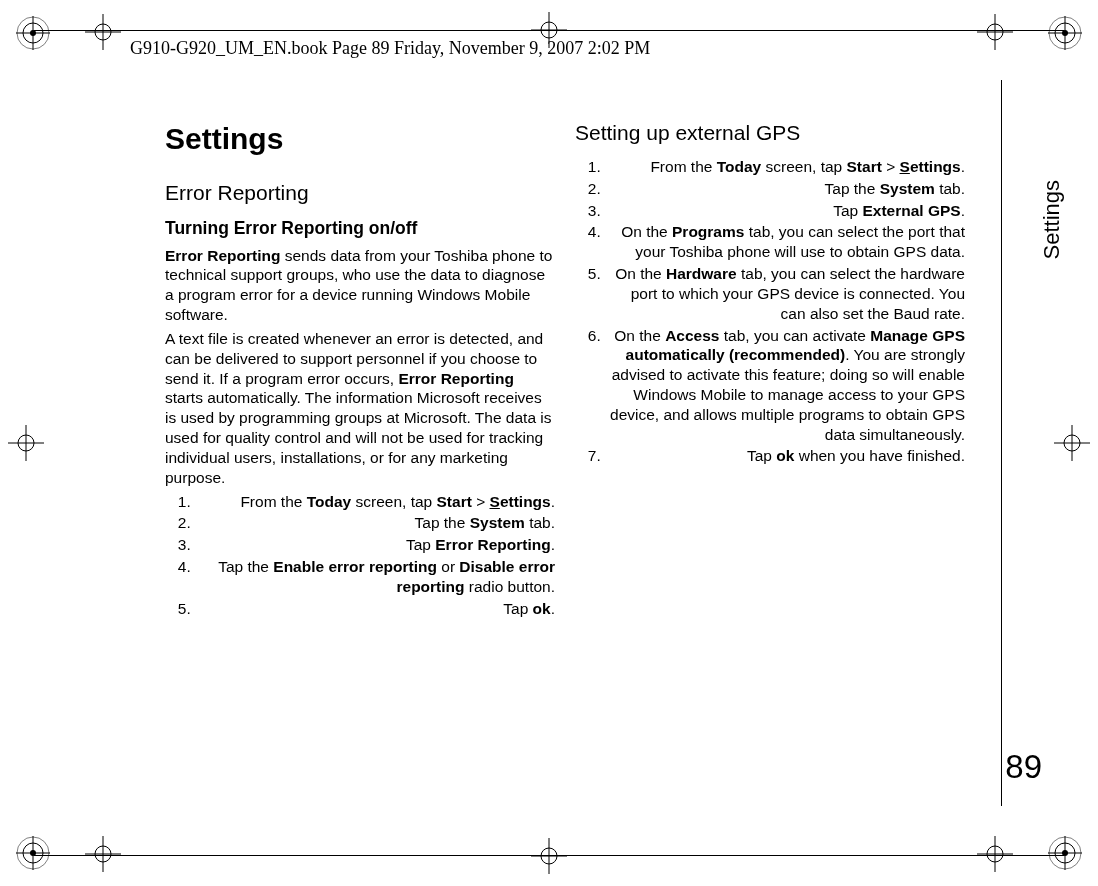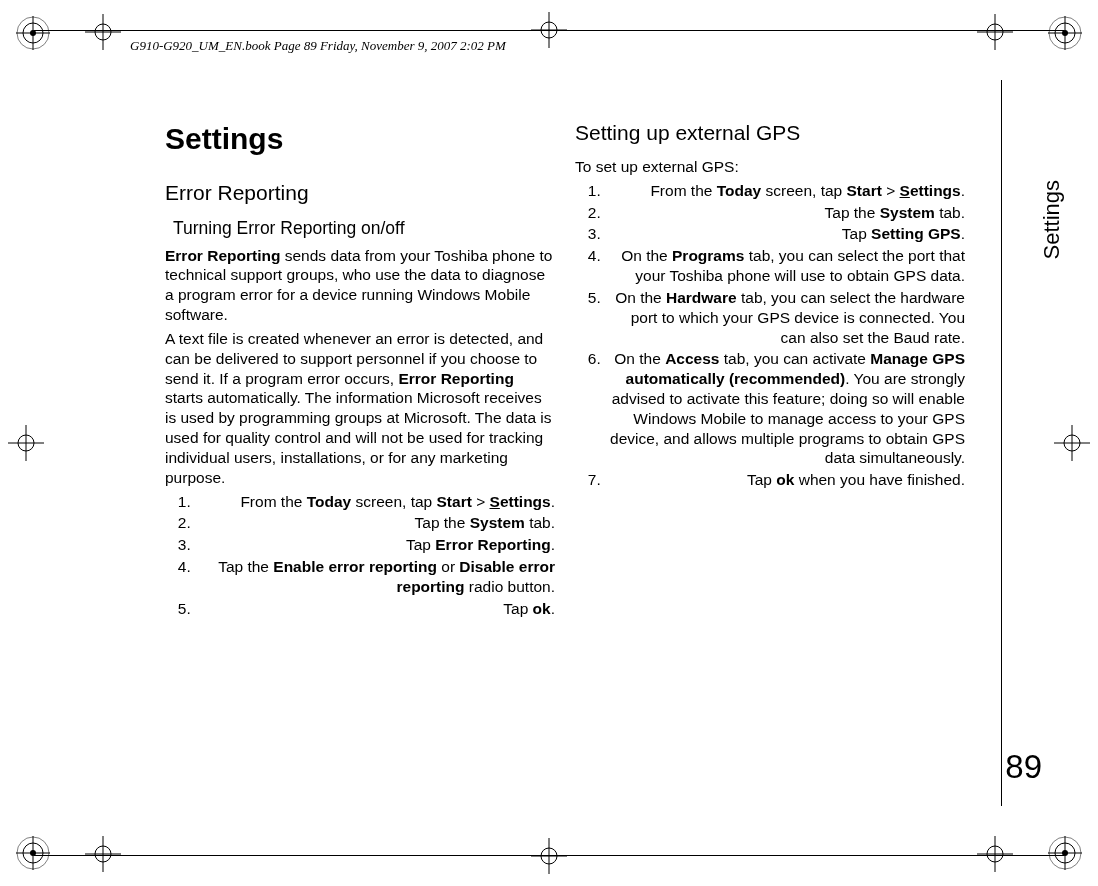--- a/index.html
+++ b/index.html
@@ -44,22 +44,21 @@
   }
   .crosshair.rail-tl { top: 14px; left: 85px; }
   .crosshair.rail-tr { top: 14px; right: 85px; }
   .crosshair.rail-bl { bottom: 14px; left: 85px; }
   .crosshair.rail-br { bottom: 14px; right: 85px; }
   .frame-header {
     position: absolute;
     top: 38px;
     left: 130px;
     font-family: "Times New Roman", Times, serif;
-    font-size: 13px;
-    font-style: italic;
+    font-size: 18px;
   }
   .vline {
     position: absolute;
     top: 80px; bottom: 80px;
     right: 96px;
     width: 0;
     border-left: 1px solid #000;
   }
   .sidelabel {
     position: absolute;
@@ -93,22 +92,22 @@
     margin: 0 0 22px 0;
     font-weight: bold;
   }
   h2.section {
     font-size: 21px;
     margin: 0 0 10px 0;
     font-weight: normal;
   }
   h3.subsection {
     font-size: 17.5px;
-    margin: 0 0 6px 8px;
-    font-weight: normal;
+    margin: 0 0 6px 0;
+    font-weight: bold;
   }
   p { margin: 0 0 4px 0; }
   ol.steps {
     margin: 2px 0 0 0;
     padding-left: 30px;
   }
   ol.steps li {
     margin-bottom: 2px;
     padding-left: 2px;
     text-align: right;
@@ -231,30 +230,29 @@
         <span>Tap the </span><span class="b">Enable error reporting</span><span> or </span><span class="b">Disable error reporting</span><span> radio button.</span>
       </li>
       <li>
         <span>Tap </span><span class="b">ok</span><span>.</span>
       </li>
     </ol>
   </div>
 
   <div class="col">
     <h2 class="section">Setting up external GPS</h2>
-    <p>To set up external GPS:</p>
     <ol class="steps">
       <li>
         <span>From the </span><span class="b">Today</span><span> screen, tap </span><span class="b">Start</span><span> &gt; </span><span class="b"><span class="ul-key">S</span><span>ettings</span></span><span>.</span>
       </li>
       <li>
         <span>Tap the </span><span class="b">System</span><span> tab.</span>
       </li>
       <li>
-        <span>Tap </span><span class="b">Setting GPS</span><span>.</span>
+        <span>Tap </span><span class="b">External GPS</span><span>.</span>
       </li>
       <li>
         <span>On the </span><span class="b">Programs</span><span> tab, you can select the port that your Toshiba phone will use to obtain GPS data.</span>
       </li>
       <li>
         <span>On the </span><span class="b">Hardware</span><span> tab, you can select the hardware port to which your GPS device is connected. You can also set the Baud rate.</span>
       </li>
       <li>
         <span>On the </span><span class="b">Access</span><span> tab, you can activate </span><span class="b">Manage GPS automatically (recommended)</span><span>. You are strongly advised to activate this feature; doing so will enable Windows Mobile to manage access to your GPS device, and allows multiple programs to obtain GPS data simultaneously.</span>
       </li>

